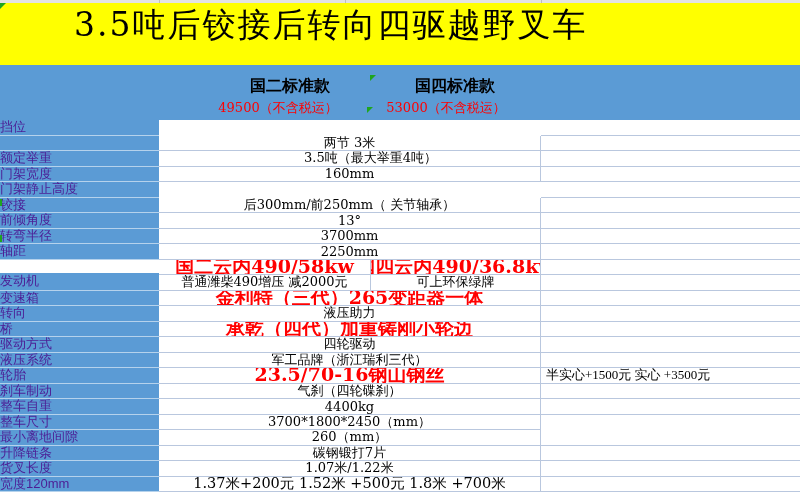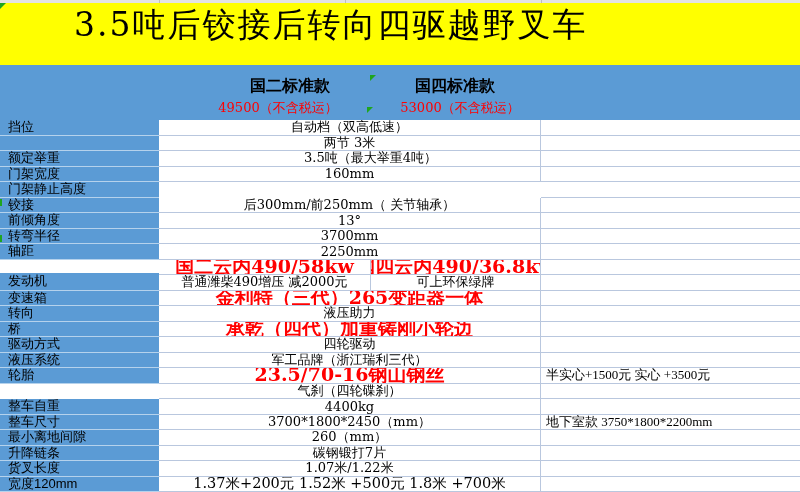--- a/index.html
+++ b/index.html
@@ -17,21 +17,21 @@
   #band{position:absolute;left:0;top:65px;width:800px;height:55px;background:#5b9bd5;}
   .col-name{position:absolute;top:11px;width:180px;text-align:center;font-size:16px;
           font-weight:bold;color:#000;white-space:nowrap;}
   .col-price{position:absolute;top:34px;width:180px;text-align:center;font-size:13px;
           font-family:"DejaVu Serif","Liberation Serif",serif;color:#ff0000;white-space:nowrap;}
   
   #spec{position:absolute;left:0;top:120px;width:800px;height:372px;display:grid;
         grid-template-columns:159px 212px 170px 259px;grid-auto-rows:15.5px;}
   .cell{box-sizing:border-box;display:flex;align-items:center;overflow:hidden;white-space:nowrap;}
   .label-cell{background:#5b9bd5;border-bottom:1px solid rgba(255,255,255,.55);
-        padding-left:8px;font-size:13px;color:#000000;}
+        font-size:13px;color:#4c1d95;}
   .value-cell{justify-content:center;border-bottom:1px solid #b9c7de;border-right:1px solid #b9c7de;
         font-family:"DejaVu Serif","Liberation Serif",serif;font-size:13px;color:#000;}
   .note-cell{border-bottom:1px solid #b9c7de;padding-left:5px;
         font-family:Liberation Serif, serif;font-size:13px;color:#000;}
   .red{color:#ff0000;font-weight:bold;font-size:19px;}
   .large{font-size:14.5px;}
   
   .tri{position:absolute;width:0;height:0;border-top:6px solid #1fa51f;border-right:6px solid transparent;}
   .edge-mark{position:absolute;left:0;width:2px;height:7px;background:#1fa51f;}
 </style>
@@ -47,26 +47,25 @@
   </div>
 
   <div id="banner">
     <div class="title">3.5吨后铰接后转向四驱越野叉车</div>
   </div>
 
   <div id="band">
     <div class="col-name" style="left:200px">国二标准款</div>
     <div class="col-name" style="left:365px">国四标准款</div>
     <div class="col-price" style="left:188px">49500（不含税运）</div>
-    <div class="col-price" style="left:370px">53000（不含税运）</div>
+    <div class="col-price" style="left:356px">53000（不含税运）</div>
   </div>
 
   <div id="spec">
       <div class="cell label-cell" style="grid-area: 1 / 1;">挡位</div>
-      <div class="cell value-cell" style="grid-area: 1 / 2 / auto / span 2;">自动档（双高低速）</div>
       <div class="cell note-cell" style="grid-area: 1 / 4;"></div>
       <div class="cell label-cell" style="grid-area: 2 / 1;"></div>
       <div class="cell value-cell" style="grid-area: 2 / 2 / auto / span 2;">两节   3米</div>
       <div class="cell note-cell" style="grid-area: 2 / 4;"></div>
       <div class="cell label-cell" style="grid-area: 3 / 1;">额定举重</div>
       <div class="cell value-cell" style="grid-area: 3 / 2 / auto / span 2; padding-left: 42px;">3.5吨（最大举重4吨）</div>
       <div class="cell note-cell" style="grid-area: 3 / 4;"></div>
       <div class="cell label-cell" style="grid-area: 4 / 1;">门架宽度</div>
       <div class="cell value-cell" style="grid-area: 4 / 2 / auto / span 2;">160mm</div>
       <div class="cell note-cell" style="grid-area: 4 / 4;"></div>
@@ -102,28 +101,28 @@
       <div class="cell note-cell" style="grid-area: 14 / 4;"></div>
       <div class="cell label-cell" style="grid-area: 15 / 1;">驱动方式</div>
       <div class="cell value-cell" style="grid-area: 15 / 2 / auto / span 2;">四轮驱动</div>
       <div class="cell note-cell" style="grid-area: 15 / 4;"></div>
       <div class="cell label-cell" style="grid-area: 16 / 1;">液压系统</div>
       <div class="cell value-cell" style="grid-area: 16 / 2 / auto / span 2;">军工品牌（浙江瑞利三代）</div>
       <div class="cell note-cell" style="grid-area: 16 / 4;"></div>
       <div class="cell label-cell" style="grid-area: 17 / 1;">轮胎</div>
       <div class="cell value-cell red" style="grid-area: 17 / 2 / auto / span 2;">23.5/70-16钢山钢丝</div>
       <div class="cell note-cell" style="grid-area: 17 / 4;">半实心+1500元   实心 +3500元</div>
+      <div class="cell label-cell" style="grid-area: 18 / 1;">刹车制动</div>
       <div class="cell value-cell" style="grid-area: 18 / 2 / auto / span 2;">气刹（四轮碟刹）</div>
       <div class="cell note-cell" style="grid-area: 18 / 4;"></div>
       <div class="cell label-cell" style="grid-area: 19 / 1;">整车自重</div>
       <div class="cell value-cell" style="grid-area: 19 / 2 / auto / span 2;">4400kg</div>
       <div class="cell note-cell" style="grid-area: 19 / 4;"></div>
       <div class="cell label-cell" style="grid-area: 20 / 1;">整车尺寸</div>
       <div class="cell value-cell" style="grid-area: 20 / 2 / auto / span 2;">3700*1800*2450（mm）</div>
-      <div class="cell note-cell" style="grid-area: 20 / 4;">地下室款 3750*1800*2200mm</div>
       <div class="cell label-cell" style="grid-area: 21 / 1;">最小离地间隙</div>
       <div class="cell value-cell" style="grid-area: 21 / 2 / auto / span 2;">260（mm）</div>
       <div class="cell note-cell" style="grid-area: 21 / 4;"></div>
       <div class="cell label-cell" style="grid-area: 22 / 1;">升降链条</div>
       <div class="cell value-cell" style="grid-area: 22 / 2 / auto / span 2;">碳钢锻打7片</div>
       <div class="cell note-cell" style="grid-area: 22 / 4;"></div>
       <div class="cell label-cell" style="grid-area: 23 / 1;">货叉长度</div>
       <div class="cell value-cell" style="grid-area: 23 / 2 / auto / span 2;">1.07米/1.22米</div>
       <div class="cell note-cell" style="grid-area: 23 / 4;"></div>
       <div class="cell label-cell" style="grid-area: 24 / 1;">宽度120mm</div>

